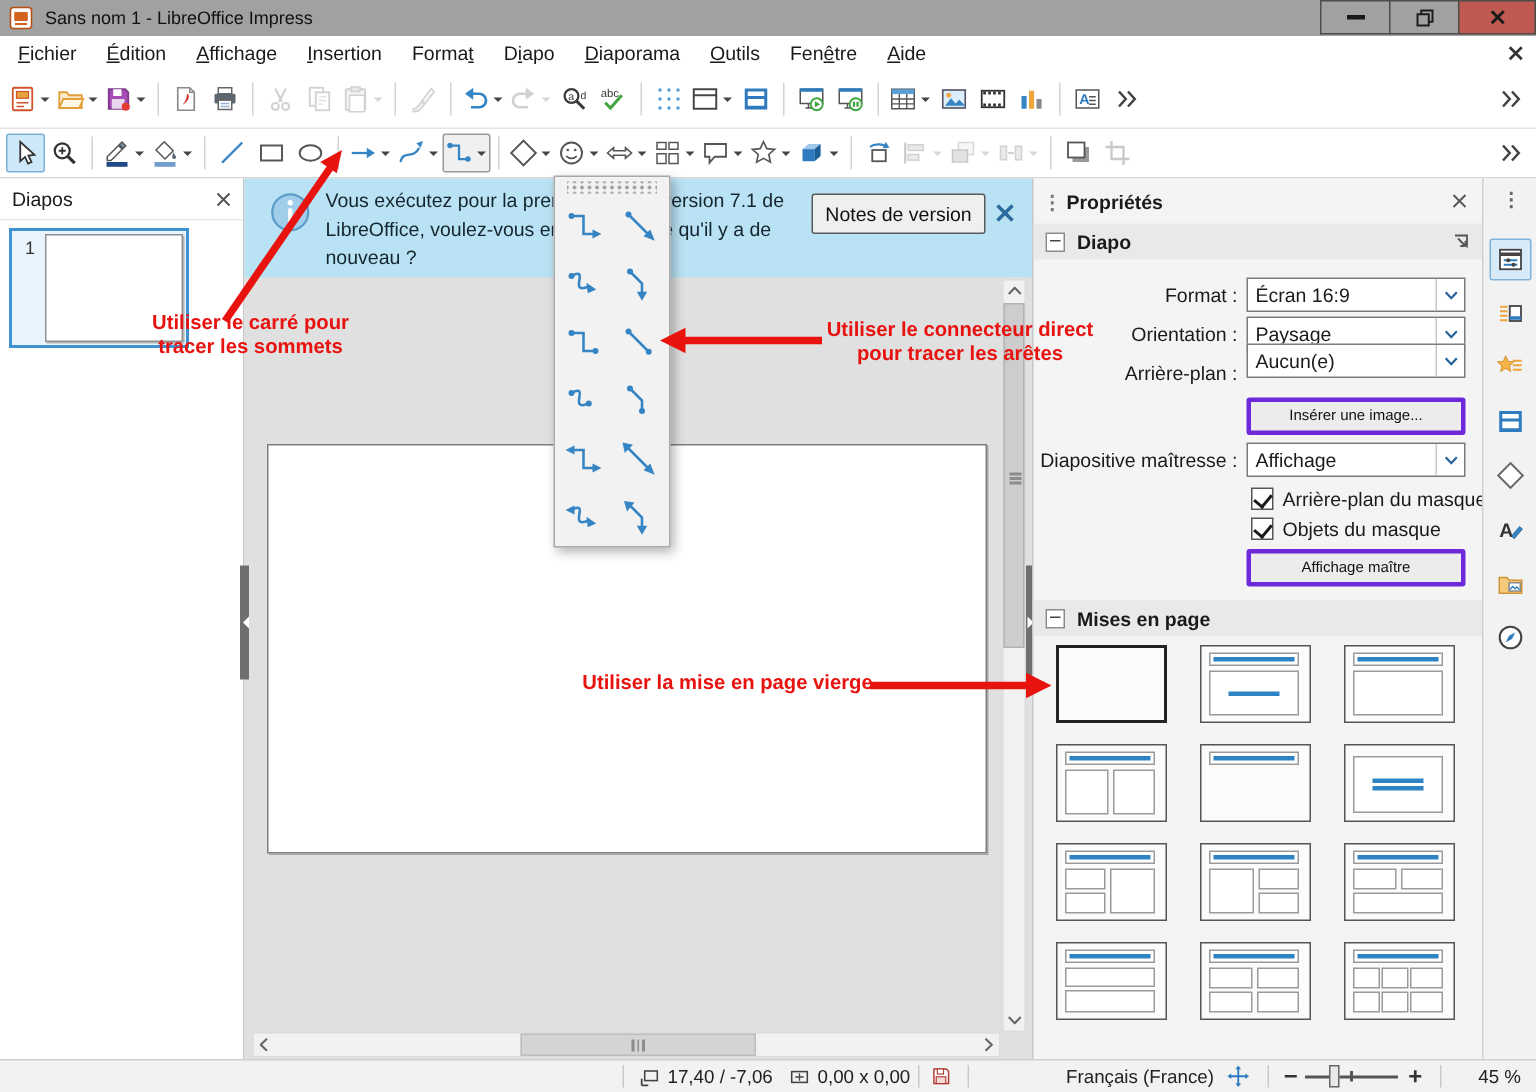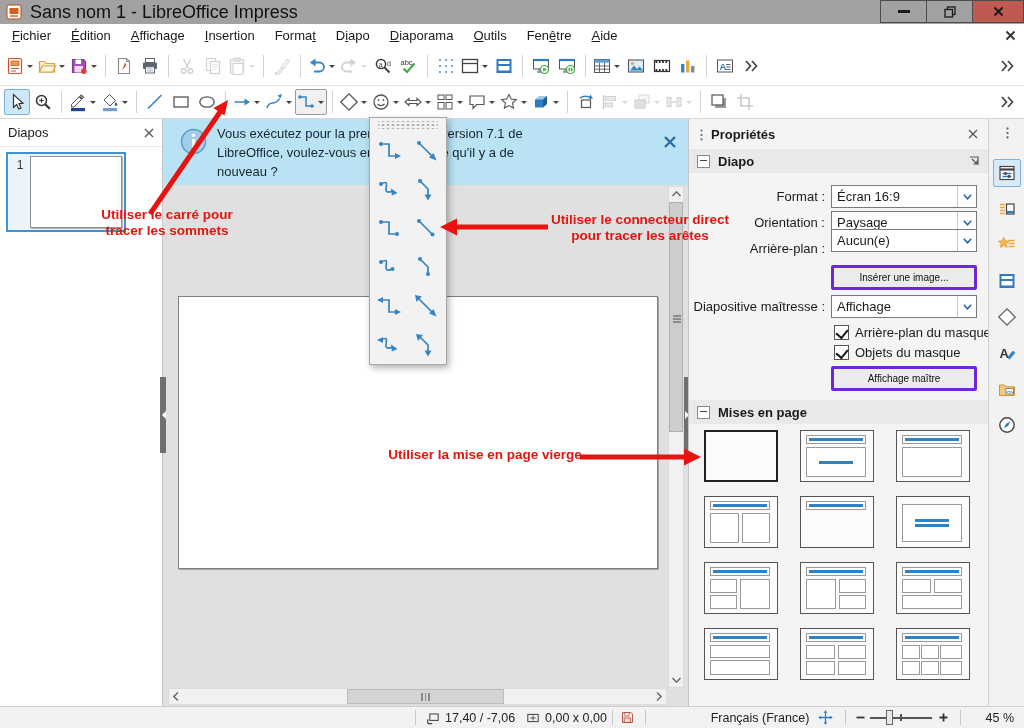--- a/index.html
+++ b/index.html
@@ -3,21 +3,21 @@
 <meta charset="utf-8">
 <style>
   html,body{margin:0;padding:0;background:#888;}
   #app{position:relative;width:1024px;height:728px;background:#fff;overflow:hidden;
        font-family:"Liberation Sans",sans-serif;font-size:13px;color:#1a1a1a;
        --accent:#2f7bbf; --annot:#e8120f; --infobar:#b9e3f4; --selblue:#3f93d2; --closered:#c05a50;}
   svg{display:block}
   
   .titlebar{position:absolute;left:0;top:0;width:1024px;height:24px;background:#a1a1a1;display:flex;align-items:center;}
   .appicon{margin-left:6px}
-  .title{margin-left:8px;font-size:18px;color:#111;}
+  .title{margin-left:8px;font-size:12px;color:#111;}
   .winbtns{position:absolute;right:0;top:0;height:24px;display:flex;}
   .wbtn{width:46px;height:23px;border:1px solid #4c4c4c;border-right:none;display:flex;align-items:center;justify-content:center;background:#a1a1a1;box-sizing:border-box;}
   .wbtn.close{width:52px;background:var(--closered);border-right:1px solid #4c4c4c;}
   .glyph-min{width:12px;height:3px;background:#1a1a1a;}
   
   .menubar{position:absolute;left:0;top:24px;width:1024px;height:23px;background:#fff;display:flex;align-items:center;padding-left:2px;box-sizing:border-box;}
   .menu-item{padding:3px 10px;cursor:default;}
   .menuclose{position:absolute;right:8px;top:30px;}
   
   .toolbar{position:absolute;left:0;width:1024px;background:#fff;display:flex;align-items:center;padding:0 4px;box-sizing:border-box;}
@@ -624,20 +624,21 @@
   </div>
 
   <div class="canvas">
     <div class="infobar">
       <svg class="ibicon" width="27" height="27" viewBox="0 0 27 27">
         <circle cx="13.5" cy="13.5" r="12" fill="#9fcdea" stroke="#5d9bc8" stroke-width="1.5"></circle>
         <rect x="12.1" y="11" width="2.8" height="9.5" fill="#fff"></rect>
         <circle cx="13.5" cy="7.2" r="1.8" fill="#fff"></circle>
       </svg>
       <div class="ibtext">Vous exécutez pour la première fois la version 7.1 de LibreOffice, voulez-vous en découvrir ce qu'il y a de nouveau ?</div>
+      <button class="ibbtn">Notes de version</button>
       <svg class="ibclose" width="14" height="14" viewBox="0 0 14 14">
         <path d="M2 2l10 10M12 2L2 12" stroke="#2c6c9e" stroke-width="2.4"></path>
       </svg>
     </div>
     <div class="slide"></div>
     <div class="vscroll">
       <div class="sarrow" style="top:0">
         <svg width="9" height="6" viewBox="0 0 9 6">
             <path d="M.5 5L4.5.8 8.5 5" fill="none" stroke="#666" stroke-width="1.4"></path>
           </svg>

